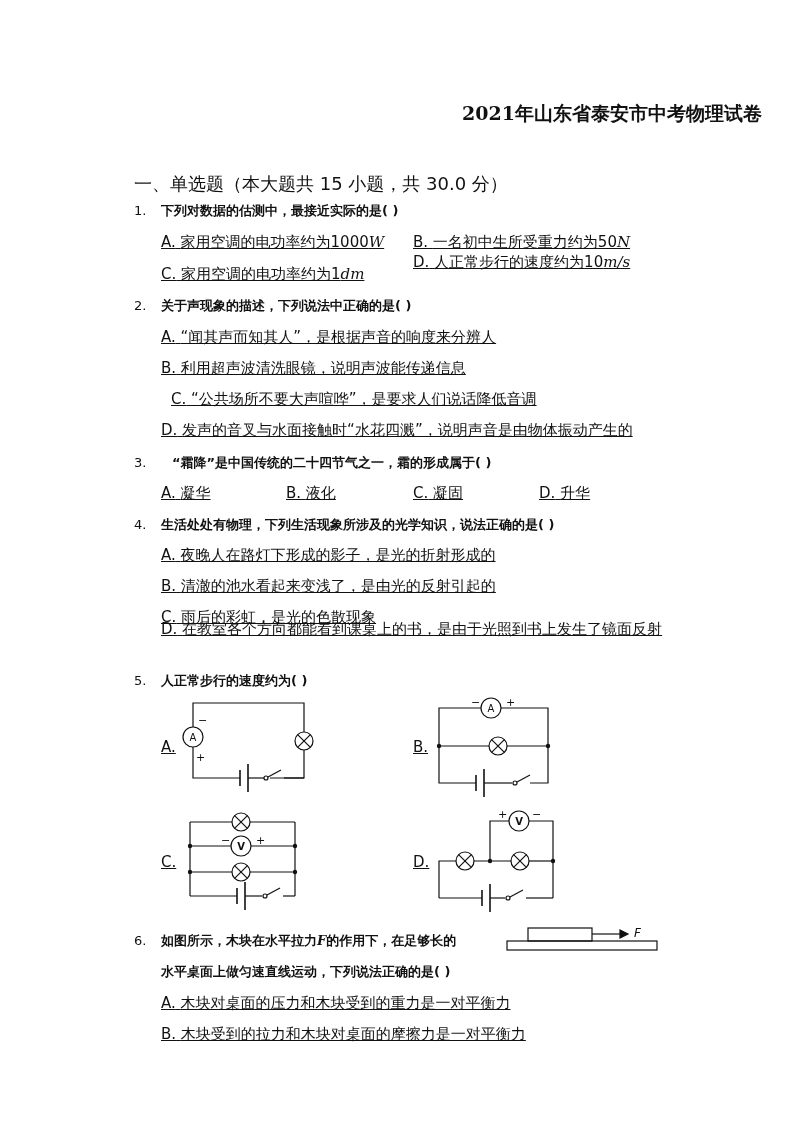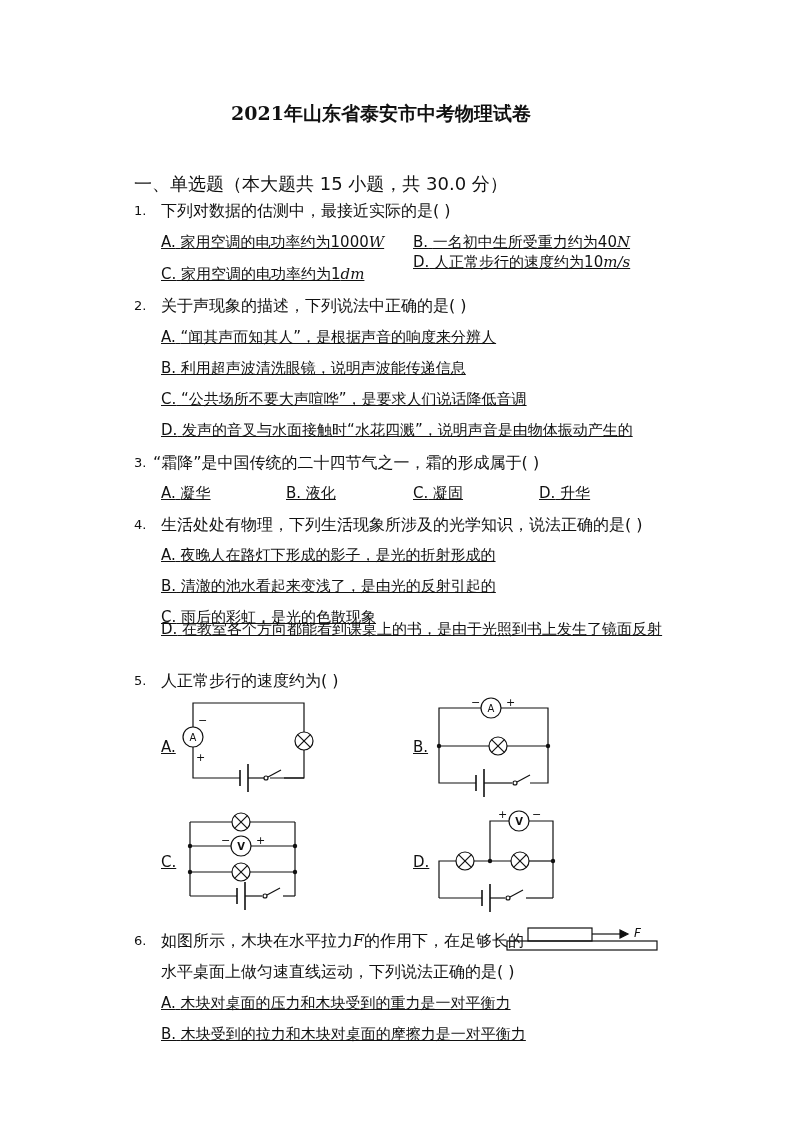--- a/index.html
+++ b/index.html
@@ -1,22 +1,22 @@
 <!DOCTYPE html>
 <html><head>
 <meta charset="utf-8">
 <style>
   html, body { margin:0; padding:0; background:#ffffff; }
   body { width:794px; height:1123px; position:relative; overflow:hidden;
          font-family:"DejaVu Sans", "Liberation Sans", sans-serif; color:#111; }
   .abs { position:absolute; white-space:nowrap; }
   .title { font-family:"DejaVu Serif", "Liberation Serif", serif; font-weight:bold;
-           font-size:19px; left:0; width:762px; text-align:center; top:101px; }
+           font-size:19px; left:0; width:762px; text-align:right; top:101px; }
   .section { font-size:18px; left:134px; top:172px; }
-  .q { font-size:16px; line-height:20px; }
+  .q { font-size:13px; line-height:20px;font-weight:bold; }
   .num { font-size:13px; }
   .opt { font-size:15px;text-decoration:underline; }
   .math { font-family:"DejaVu Serif", "Liberation Serif", serif; font-style:italic; }
   svg { position:absolute; overflow:visible; }
   svg line, svg rect, svg polyline, svg circle, svg path { stroke:#111; fill:none; stroke-width:1.2; }
   svg .dot { fill:#111; stroke:none; }
   svg text { font-family:"DejaVu Sans", sans-serif; fill:#111; stroke:none; }
 </style>
 </head>
 <body>
@@ -27,21 +27,21 @@
 
 <div>
   <span class="abs num" style="left:134px;top:203px">1.</span>
   <span class="abs q" style="left:161px;top:201px">下列对数据的估测中，最接近实际的是(    )</span>
   <div class="abs opt" style="left:161px;top:233px">
     <span>A.</span>
     <span>家用空调的电功率约为</span><span>1000</span><span class="math">W</span>
   </div>
   <div class="abs opt" style="left:413px;top:233px">
     <span>B.</span>
-    <span>一名初中生所受重力约为</span><span>40</span><span class="math">N</span>
+    <span>一名初中生所受重力约为</span><span>50</span><span class="math">N</span>
   </div>
   <div class="abs opt" style="left:161px;top:265px">
     <span>C.</span>
     <span>家用空调的电功率约为</span><span>1</span><span class="math">dm</span>
   </div>
   <div class="abs opt" style="left:413px;top:253px">
     <span>D.</span>
     <span>人正常步行的速度约为</span><span>10</span><span class="math">m/s</span>
   </div>
 </div>
@@ -50,33 +50,33 @@
   <span class="abs num" style="left:134px;top:298px">2.</span>
   <span class="abs q" style="left:161px;top:296px">关于声现象的描述，下列说法中正确的是(    )</span>
   <div class="abs opt" style="left:161px;top:328px">
     <span>A.</span>
     <span>“闻其声而知其人”，是根据声音的响度来分辨人</span>
   </div>
   <div class="abs opt" style="left:161px;top:359px">
     <span>B.</span>
     <span>利用超声波清洗眼镜，说明声波能传递信息</span>
   </div>
-  <div class="abs opt" style="left:161px;top:390px">
+  <div class="abs opt" style="left:171px;top:390px">
     <span>C.</span>
     <span>“公共场所不要大声喧哗”，是要求人们说话降低音调</span>
   </div>
   <div class="abs opt" style="left:161px;top:421px">
     <span>D.</span>
     <span>发声的音叉与水面接触时“水花四溅”，说明声音是由物体振动产生的</span>
   </div>
 </div>
 
 <div>
   <span class="abs num" style="left:134px;top:455px">3.</span>
-  <span class="abs q" style="left:153px;top:453px">“霜降”是中国传统的二十四节气之一，霜的形成属于(    )</span>
+  <span class="abs q" style="left:172px;top:453px">“霜降”是中国传统的二十四节气之一，霜的形成属于(    )</span>
   <div class="abs opt" style="left:161px;top:484px">
     <span>A.</span>
     <span>凝华</span>
   </div>
   <div class="abs opt" style="left:286px;top:484px">
     <span>B.</span>
     <span>液化</span>
   </div>
   <div class="abs opt" style="left:413px;top:484px">
     <span>C.</span>

